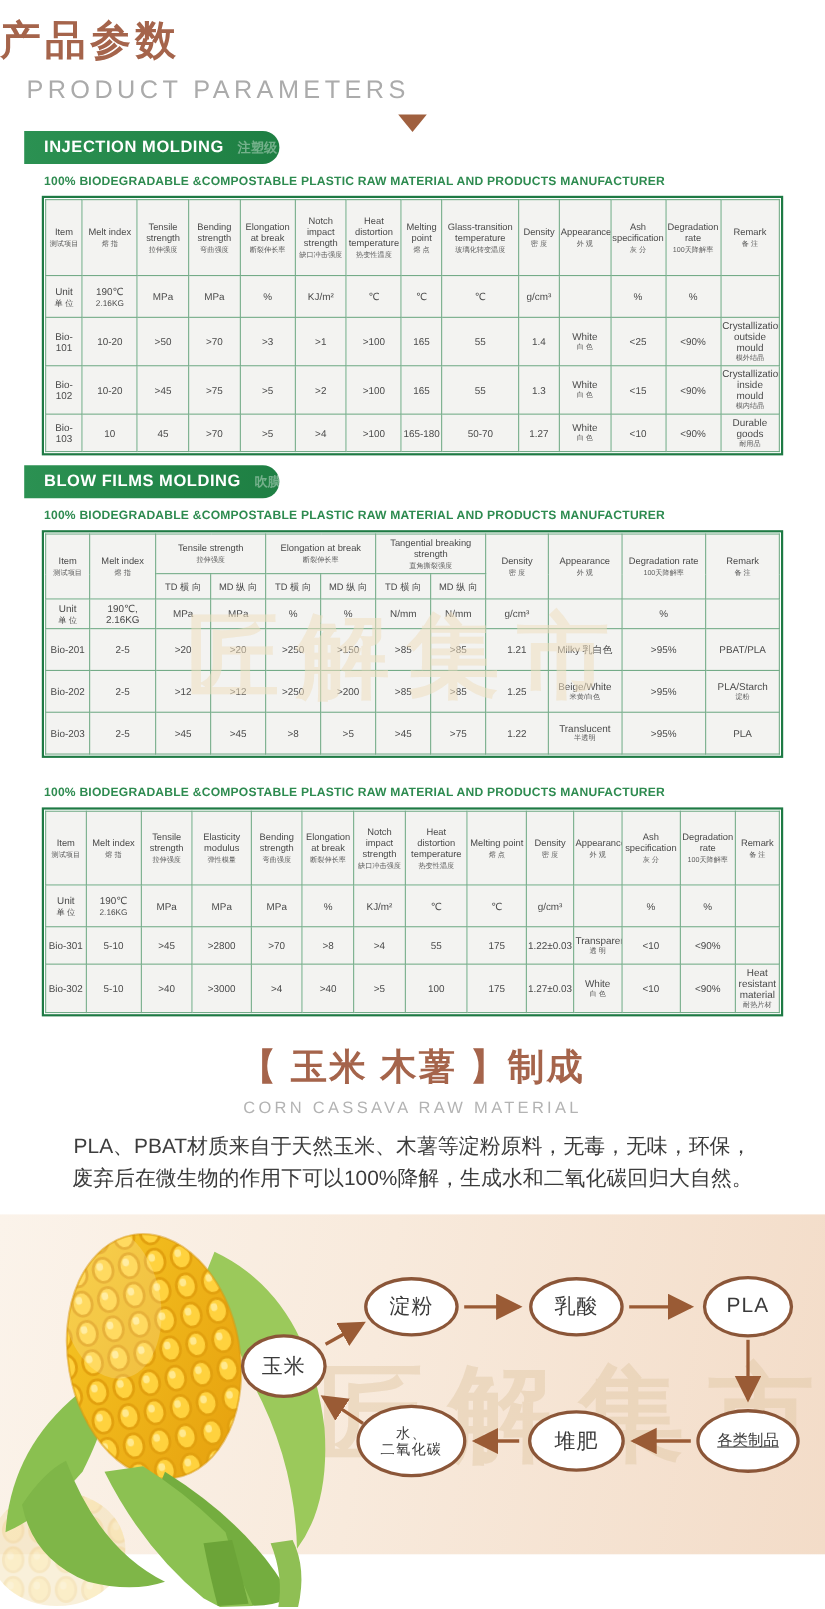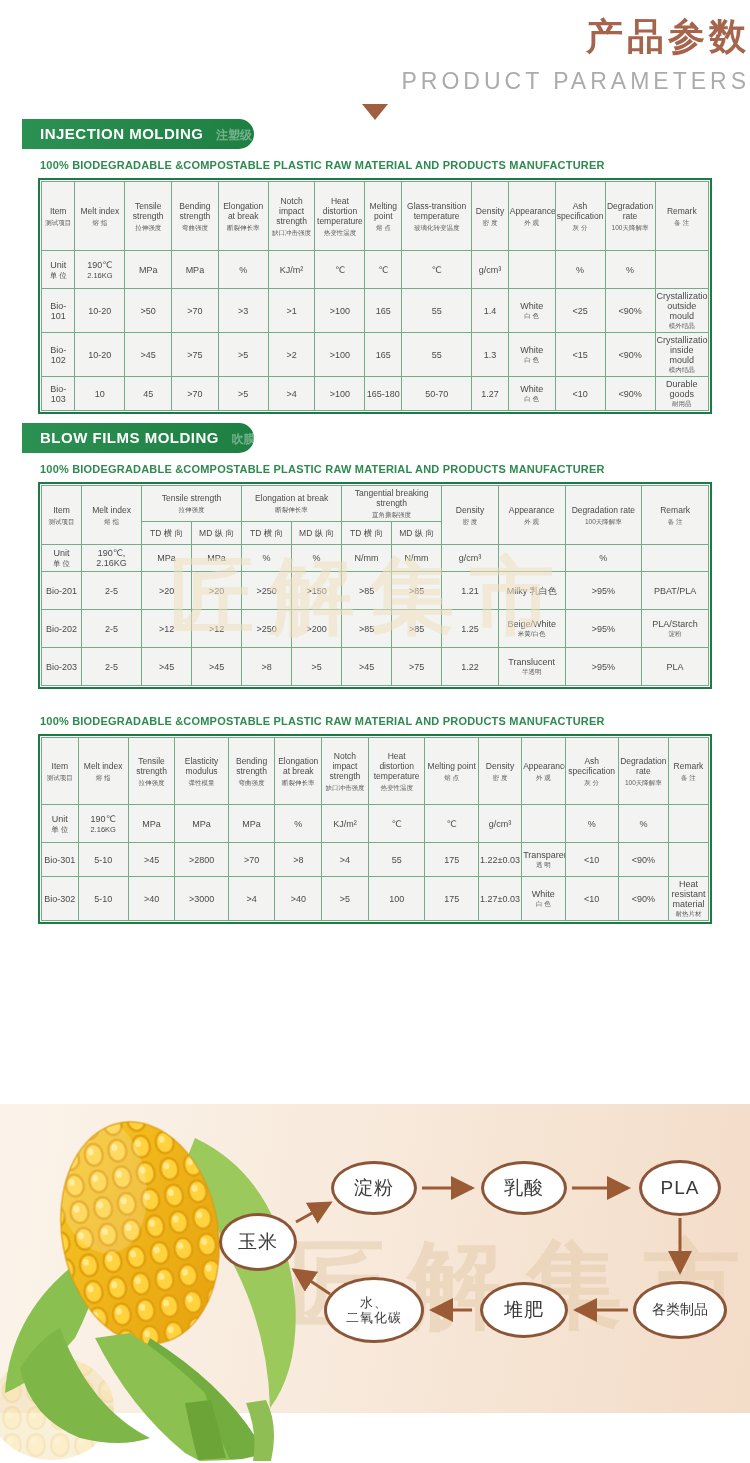--- a/index.html
+++ b/index.html
@@ -1,19 +1,19 @@
 <!DOCTYPE html>
 <html><head>
 <meta charset="utf-8">
 <style>
   html,body{margin:0;padding:0;background:#fff;}
   .page{position:relative;width:750px;height:1463px;background:#fff;overflow:hidden;
         font-family:"Liberation Sans","DejaVu Sans",sans-serif;}
   
-  .hdr{position:absolute;top:12px;left:0;width:100%;text-align:right;}
+  .hdr{position:absolute;top:12px;left:0;width:100%;text-align:left;}
   .hdr h1{margin:0;font-size:37px;font-weight:700;color:#A5644B;letter-spacing:4px;}
   .hdr .sub{margin-top:6px;font-size:23px;color:#ABABAB;letter-spacing:4px;font-weight:400;padding-left:24px;}
   .tri{width:0;height:0;margin:9px auto 0;border-left:13px solid transparent;
        border-right:13px solid transparent;border-top:16px solid #A0603F;}
   
   .sec{position:absolute;left:0;width:750px;}
   .sec1{top:119px;} .sec2{top:423px;} .sec3{top:705px;}
   .banner{margin-left:22px;width:232px;height:30px;line-height:30px;
           background:linear-gradient(90deg,#2B9152,#1E7F43);
           border-radius:0 15px 15px 0;padding-left:18px;box-sizing:border-box;white-space:nowrap;}
@@ -787,20 +787,28 @@
                 <div class="ln l1">耐热片材</div>
               </td>
             </tr>
           </tbody>
         </table>
     </div>
   </div>
 
   <div class="wm wm-table">匠解集市</div>
 
+  <div class="made">
+    <h2>【 玉米 木薯 】制成</h2>
+    <div class="sub">CORN CASSAVA RAW MATERIAL</div>
+    <div class="para">
+      <div>PLA、PBAT材质来自于天然玉米、木薯等淀粉原料，无毒，无味，环保，</div>
+      <div>废弃后在微生物的作用下可以100%降解，生成水和二氧化碳回归大自然。</div>
+    </div>
+  </div>
 
   <div class="hero">
     <div class="wm wm-hero">匠解集市</div>
 
     <svg class="corn-svg" width="400" height="355" viewBox="0 0 400 355">
       <defs>
         <linearGradient id="cobGrad" x1="0" y1="0" x2="1" y2="1">
           <stop offset="0" stop-color="#F7C825"></stop>
             <stop offset="1" stop-color="#E59E0C"></stop>
         </linearGradient>
@@ -859,21 +867,21 @@
     </div>
     <div class="node" style="left:331px;top:57px;width:86px;height:54px;">
       <span class="lbl">淀粉</span>
     </div>
     <div class="node" style="left:481px;top:57px;width:86px;height:54px;font-family:Liberation Serif, serif;">
       <span class="lbl">乳酸</span>
     </div>
     <div class="node" style="left:639px;top:56px;width:82px;height:56px;">
       <span class="lbl">PLA</span>
     </div>
-    <div class="node" style="left:633px;top:177px;width:94px;height:58px;">
+    <div class="node" style="left:633px;top:177px;width:94px;height:58px;text-decoration:underline;">
       <span class="lbl lbl-sm">各类制品</span>
     </div>
     <div class="node" style="left:480px;top:178px;width:88px;height:56px;">
       <span class="lbl">堆肥</span>
     </div>
     <div class="node" style="left:324px;top:173px;width:100px;height:66px;">
       <span class="lbl lbl-xs">水、</span>
       <span class="lbl lbl-xs">二氧化碳</span>
     </div>
   </div>

